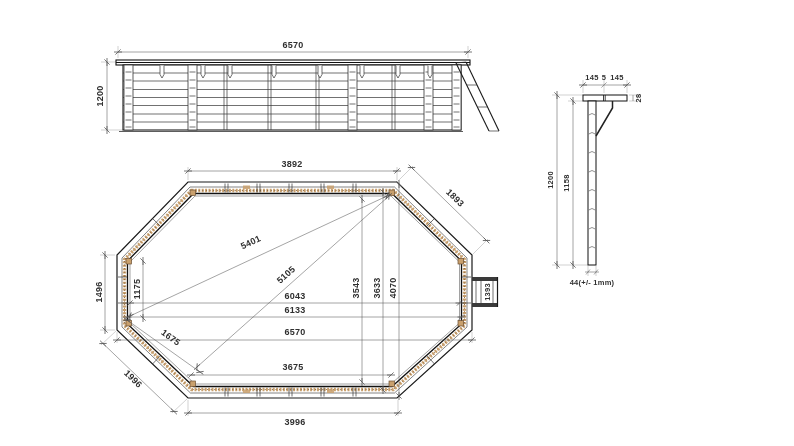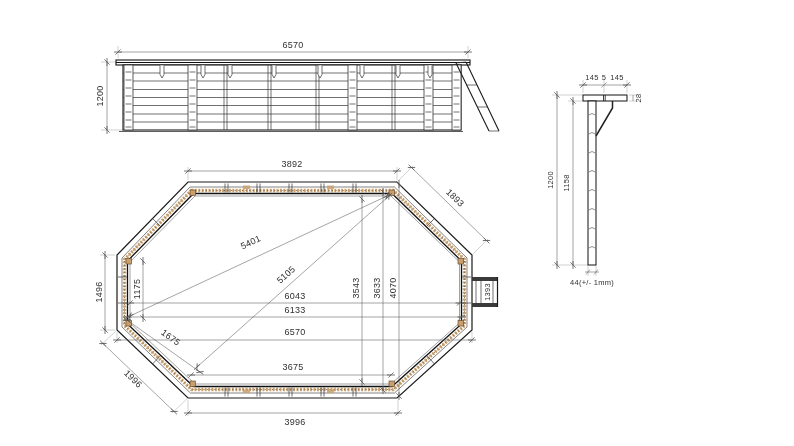--- a/index.html
+++ b/index.html
@@ -1,17 +1,17 @@
 <!DOCTYPE html>
 <html><head>
 <meta charset="utf-8">
 <style>
   html,body { margin:0; padding:0; background:#ffffff; }
   .stage { position:relative; width:794px; height:446px; background:#fff; overflow:hidden;
-           font-family:"Liberation Sans", sans-serif; }
+           font-family:"Liberation Sans", sans-serif;font-weight:bold; }
   svg text { font-family:"Liberation Sans", sans-serif; fill:#303030; letter-spacing:.25px; }
   .dim  { font-size:9px; }
   .dims { font-size:7.5px; }
   .ln-main  { stroke:#1a1a1a; stroke-width:1.1; fill:none; }
   .ln-mid   { stroke:#333; stroke-width:.7; fill:none; }
   .ln-ext   { stroke:#9a9a9a; stroke-width:.45; fill:none; }
   .ln-dim   { stroke:#5a5a5a; stroke-width:.55; fill:none; }
   .tan-band { stroke:#c9a06d; stroke-width:3.4; fill:none; stroke-dasharray:2 1.4; }
   .tan-spec { stroke:#8a6a48; stroke-width:1; fill:none; stroke-dasharray:1 2.6; }
   .white-fill { fill:#ffffff; }

